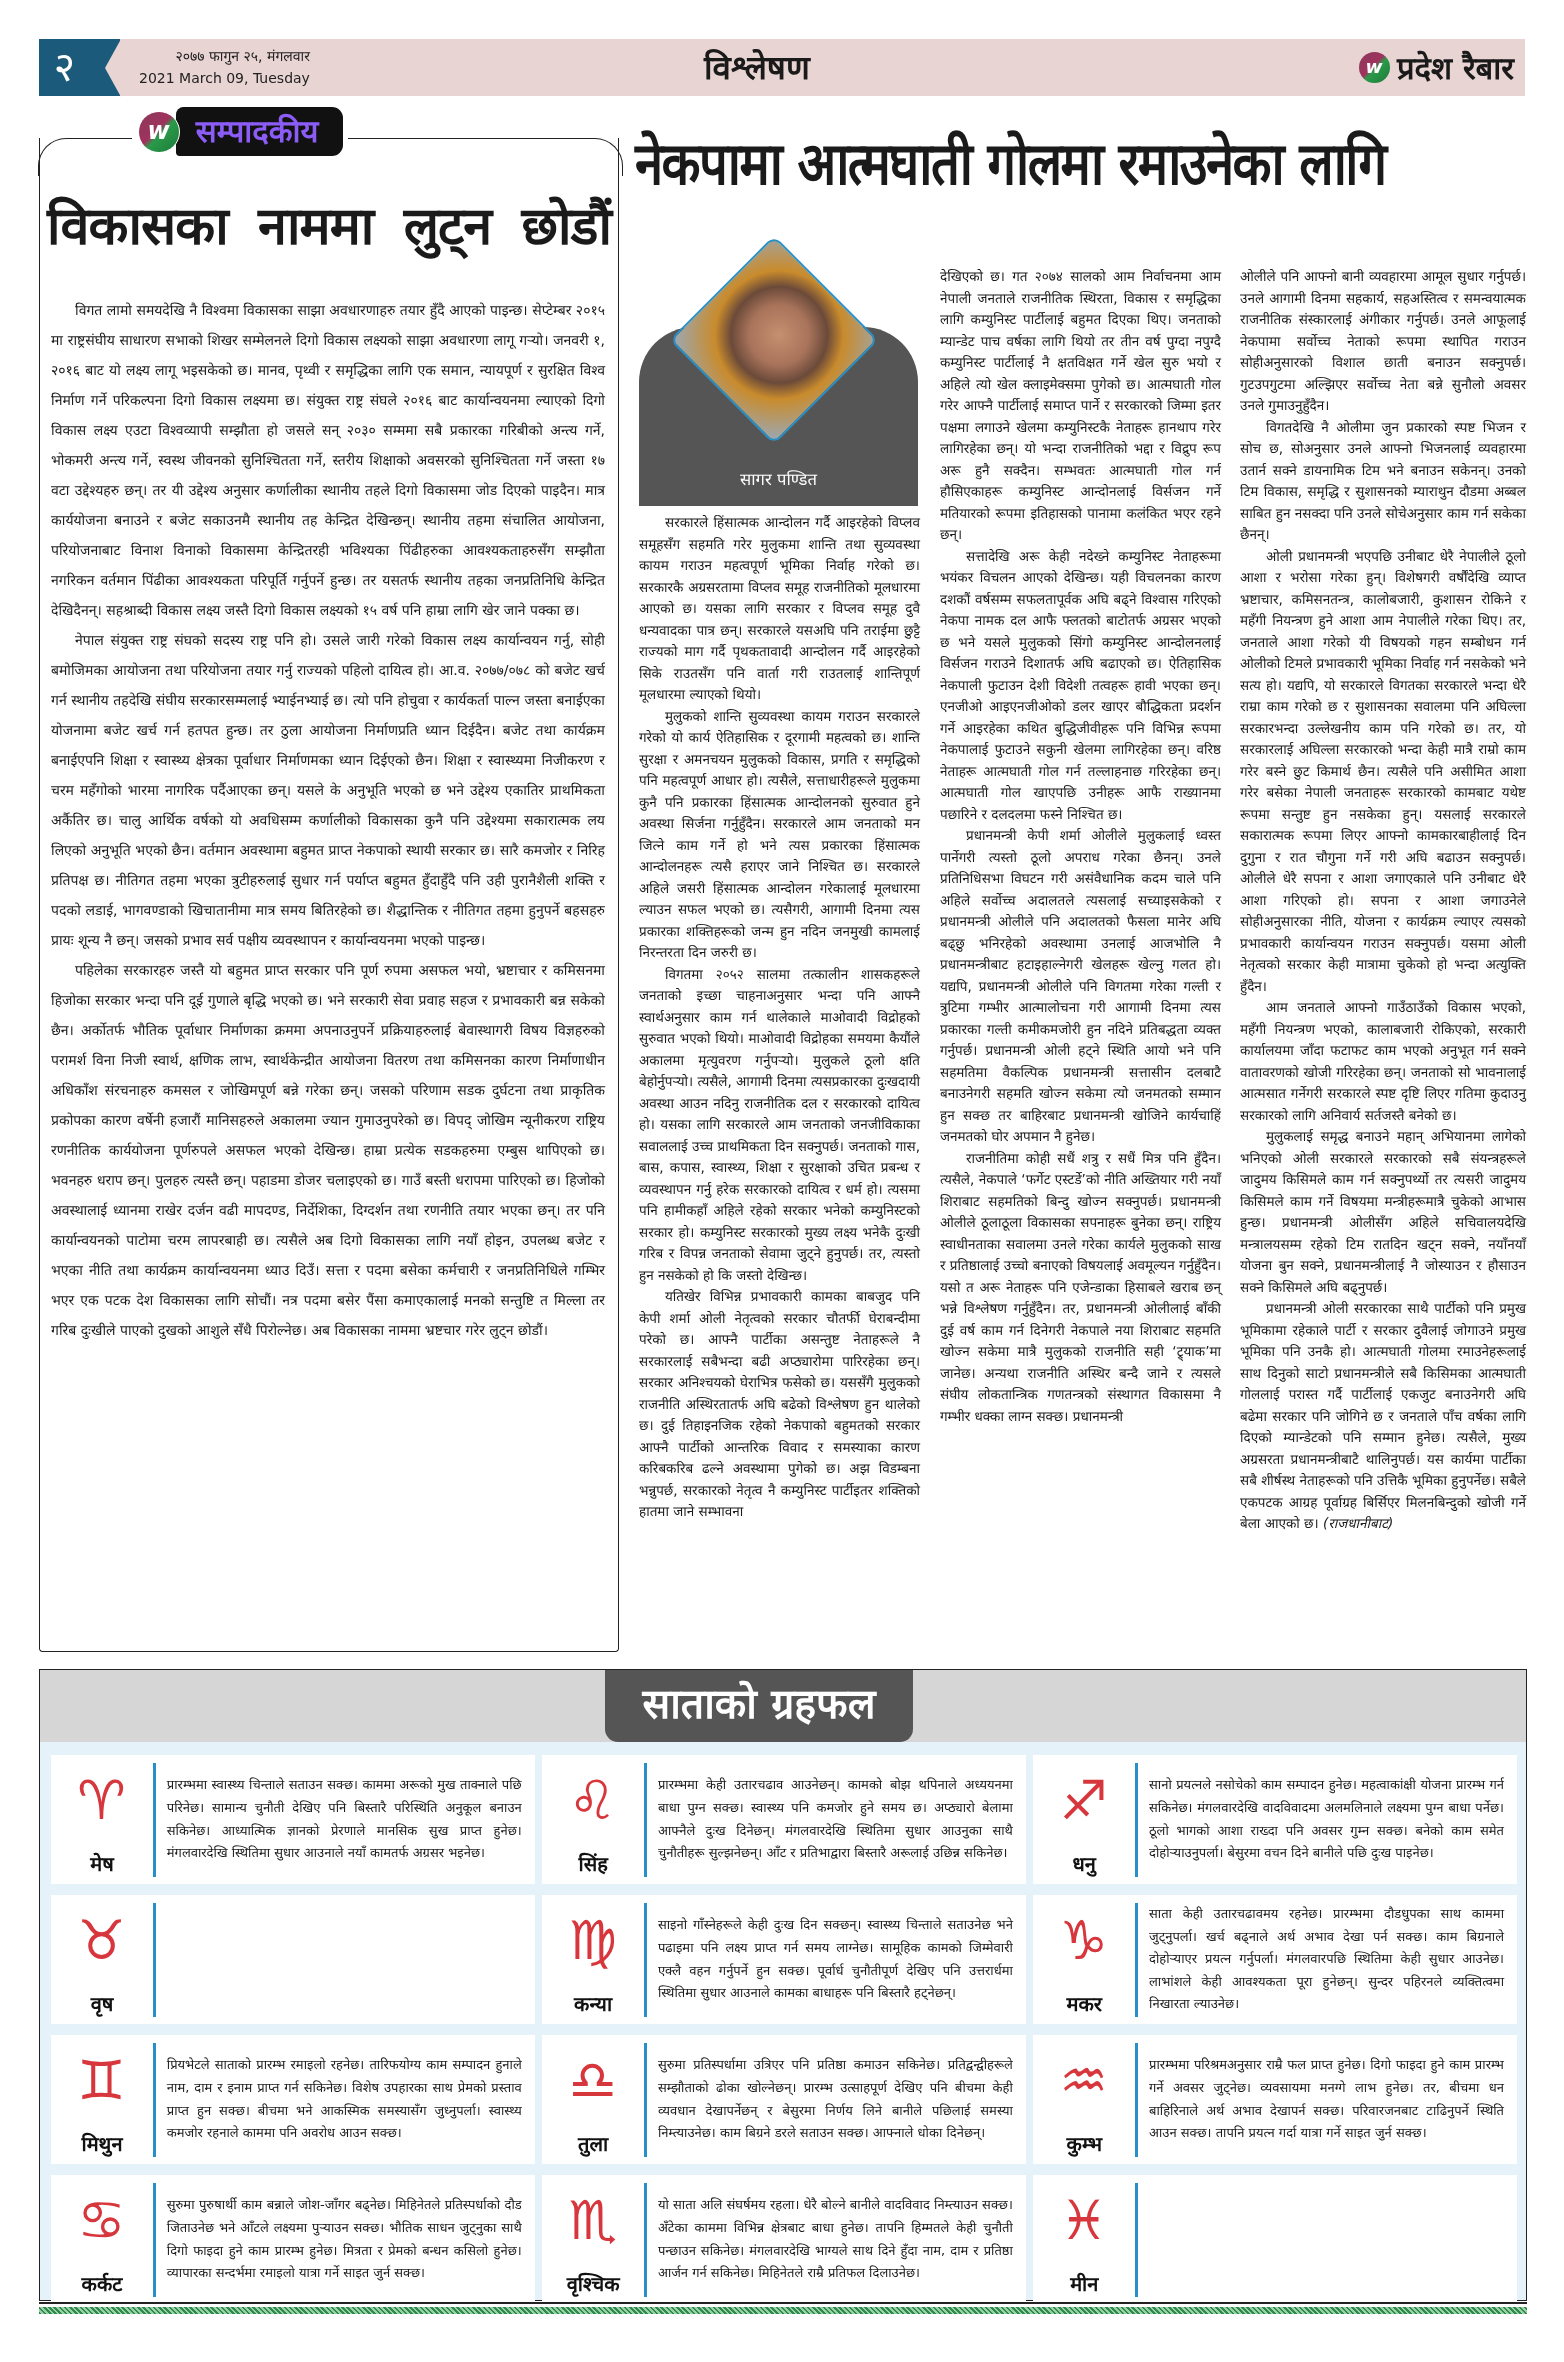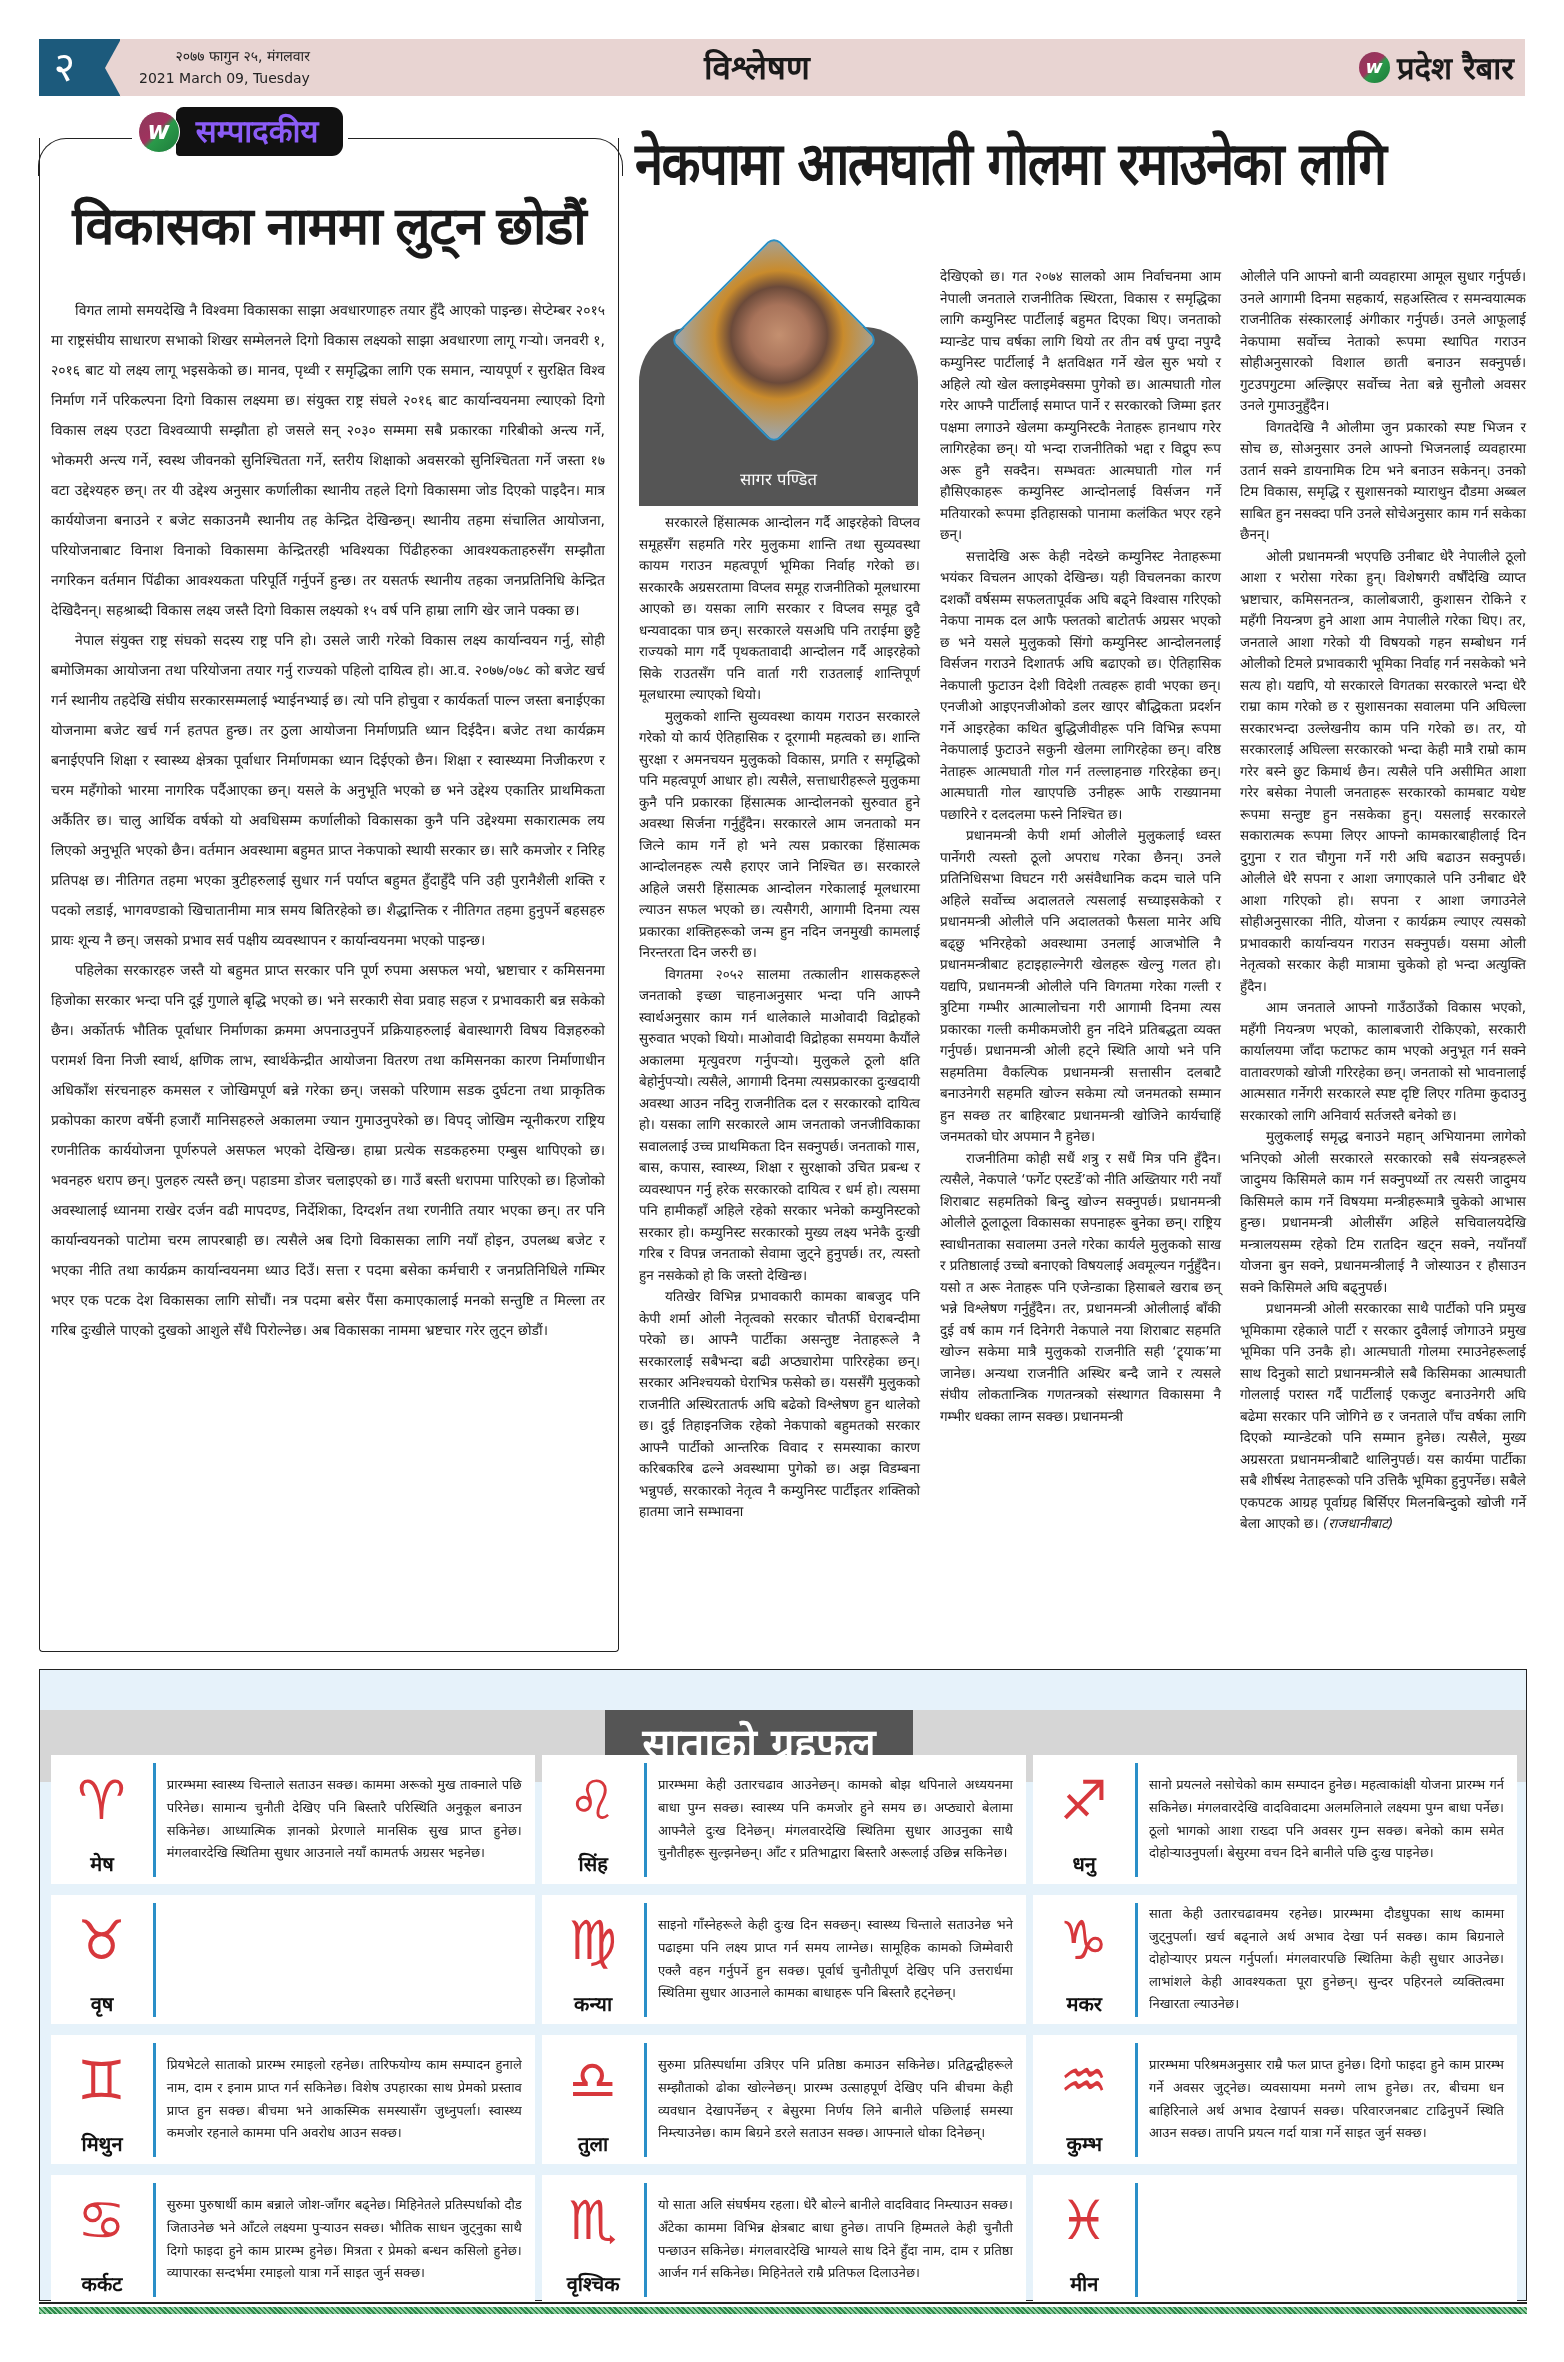--- a/index.html
+++ b/index.html
@@ -22,42 +22,42 @@
   
   .editorial { position: absolute; left: 39px; top: 138px; width: 580px; height: 1514px;
     border: 1.8px solid #222; border-top: none; border-radius: 0 0 3.7px 3.7px; }
   .editorial::before { content: ""; position: absolute; left: -1.8px; top: 0; width: 583px; height: 37px;
     border-top: 1.8px solid #222; border-left: 1.8px solid #222; border-right: 1.8px solid #222; border-radius: 28px 28px 0 0; }
   .ed-tag { position: absolute; left: 92px; top: -31px; display: flex; align-items: center; z-index: 2; background: #fff; padding: 0 5.5px; }
   .ed-logo { width: 42px; height: 42px; border-radius: 50%; background: linear-gradient(135deg, #8b3a5a 0%, #a0325e 45%, #2a9a4a 55%, #1d7a3a 100%);
     margin-right: -3.7px; z-index: 3; position: relative; border: 1.8px solid #fff; }
   .ed-logo::after { content: "w"; position: absolute; inset: 0; color: #fff; font-size: 24px; font-weight: bold; text-align: center; line-height: 39px; font-style: italic; }
   .ed-label { background: #111; color: #8b5cf6; font-size: 31px; font-weight: bold; padding: 1.8px 24px 5.5px 20px; border-radius: 7.4px 11px 11px 3.7px; }
-  .ed-headline { position: absolute; left: 0; top: 50px; width: 100%; text-align: center; font-size: 52px; font-weight: bold; font-family: Liberation Sans, sans-serif; letter-spacing: -0.9px; }
+  .ed-headline { position: absolute; left: 0; top: 50px; width: 100%; text-align: center; font-size: 52px; font-weight: bold; font-family: Liberation Mono, monospace; letter-spacing: -0.9px; }
   .ed-body { position: absolute; left: 11px; top: 157px; width: 554px; font-size: 14px; line-height: 30px; text-align: justify; color: #1a1a1a; }
   .ed-body p { text-indent: 24px; }
 
   
   .article-headline { position: absolute; left: 635px; top: 127px; width: 895px; font-size: 59px; font-weight: bold; letter-spacing: -1.8px; line-height: 74px; white-space: nowrap; transform: scaleX(0.86); transform-origin: left center; }
   .author-box { position: absolute; left: 639px; top: 249px; width: 279px; height: 257px; }
   .author-bg { position: absolute; left: 0; top: 78px; width: 279px; height: 179px; background: #555; border-radius: 55px 55px 0 0; }
   .author-photo { position: absolute; left: 61px; top: 16.6px; width: 148px; height: 148px; transform: rotate(45deg); border: 2.8px solid #2b8fc4; border-radius: 9.2px; overflow: hidden;
     background: radial-gradient(circle at 50% 45%, #c49070 0%, #a8735a 28%, #6b4a3a 45%, #c98b2c 60%, #9aa9b8 100%); }
   .author-name { position: absolute; left: 0; top: 218px; width: 100%; text-align: center; color: #fff; font-size: 16.6px; }
   .art-col { position: absolute; font-size: 13.5px; line-height: 21.5px; text-align: justify; color: #1a1a1a; }
   .art-col p { text-indent: 26px; }
   .art-col p.cont { text-indent: 0; }
   .col1 { left: 639px; top: 512px; width: 281px; height: 1144px; }
   .col2 { left: 940px; top: 266px; width: 281px; height: 1384px; }
   .col3 { left: 1240px; top: 266px; width: 286px; height: 1384px; }
   .byline-note { font-style: italic; }
 
   
   .horo { position: absolute; left: 39px; top: 1669px; width: 1488px; height: 632px; border: 1.8px solid #222; background: #e6f2fa; }
-  .horo-head { position: absolute; left: 0; top: 0; width: 100%; height: 72px; background: #d6d6d6; margin-top: 40px; }
+  .horo-head { position: absolute; left: 0; top: 0; width: 100%; height: 72px; background: #d6d6d6; }
   .horo-title { position: absolute; left: 565px; top: 0; width: 308px; height: 72px; background: #555; color: #fff; font-size: 41px; font-weight: bold; text-align: center; line-height: 68px; border-radius: 0 0 13px 13px; }
   .horo-grid { position: absolute; left: 11px; top: 85px; width: 1466px; display: grid; grid-template-columns: 1fr 1fr 1fr; column-gap: 7.4px; row-gap: 11px; }
   .horo-card { background: #fff; height: 129px; position: relative; display: flex; align-items: center; }
   .sign-box { width: 102px; height: 129px; position: relative; flex-shrink: 0; }
   .sign-icon { position: absolute; left: 23px; top: 13px; width: 55px; height: 65px; display: flex; align-items: center; justify-content: center; font-size: 54px; color: #d7373c; line-height: 1; }
   .sign-name { position: absolute; left: 0; bottom: 7.4px; width: 100%; text-align: center; font-size: 20px; font-weight: bold; color: #111; }
   .sign-divider { width: 2.8px; height: 114px; background: #2a8fc8; flex-shrink: 0; margin-right: 11px; }
   .sign-text { flex: 1; font-size: 13px; line-height: 22.6px; text-align: justify; padding-right: 13px; color: #1a1a1a; }
 
   .footer-stripe { position: absolute; left: 39px; top: 2307px; width: 1488px; height: 7.4px;

